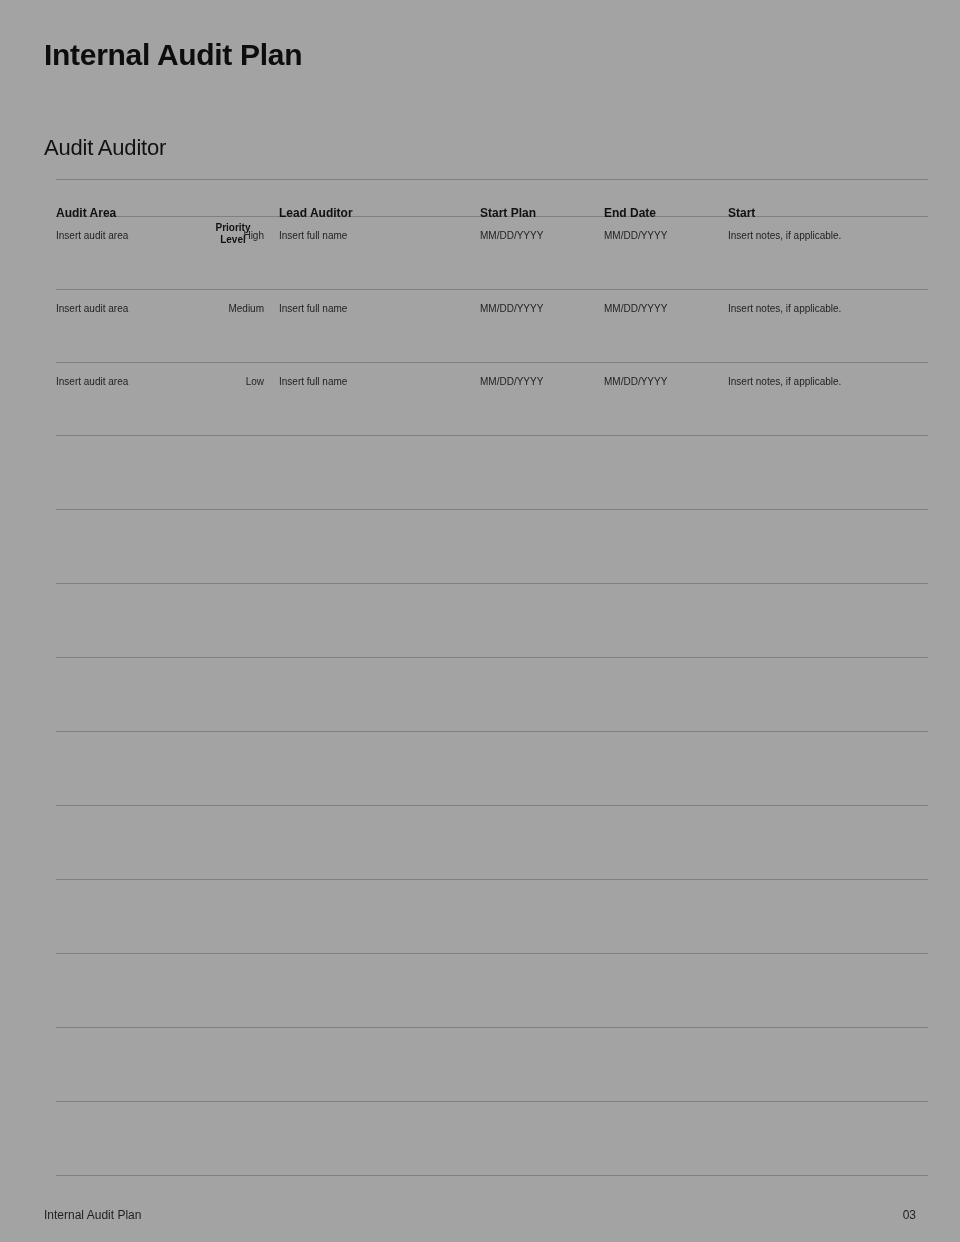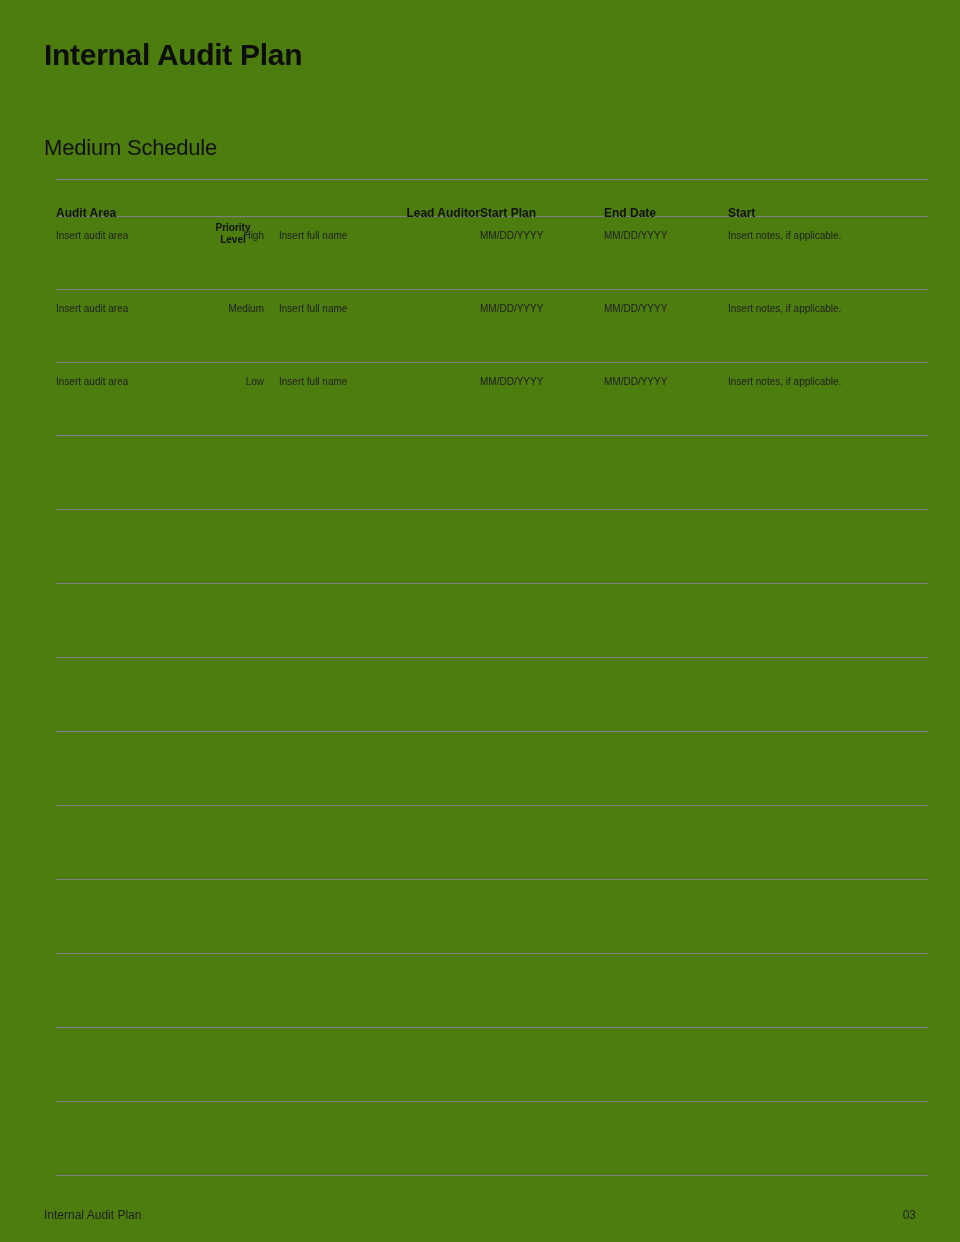--- a/index.html
+++ b/index.html
@@ -9,21 +9,21 @@
   *{margin:0;padding:0;box-sizing:border-box;}
   html,body{background:#ffffff;}
   body{
     font-family:"Liberation Sans","DejaVu Sans",sans-serif;
     color:var(--text);
   }
   .page{
     position:relative;
     width:960px;
     height:1242px;
-    background:#4d7c0f;
+    background:#a3a3a3;
     overflow:hidden;
   }
   .doc-title{
     position:absolute;
     left:44px;
     top:38px;
     font-size:30px;
     font-weight:700;
     letter-spacing:-0.3px;
     color:#0d0d0d;
@@ -61,21 +61,21 @@
   .th.col-priority{
     font-size:10px;
     line-height:1.15;
     text-align:center;
   }
   .th.col-priority .wrap{
     display:inline-block;
     max-width:46px;
     margin-top:42px;
   }
-  .th.col-lead{padding-left:15px;text-align:right;}
+  .th.col-lead{padding-left:15px;}
   .data-row{
     height:73px;
     border-bottom:1px solid var(--rule);
   }
   .td{
     padding-top:13px;
     font-size:10px;
     font-weight:400;
     color:#1f1f1f;
     line-height:1.2;
@@ -98,21 +98,21 @@
     color:#1f1f1f;
   }
 </style>
 </head>
 <body>
 
 <div class="page">
 
   <h1 class="doc-title">Internal Audit Plan</h1>
 
-  <h2 class="section-heading">Medium Schedule</h2>
+  <h2 class="section-heading">Audit Auditor</h2>
 
   <div class="audit-table">
 
     <div class="trow thead">
       <div class="th col-area">Audit Area</div>
       <div class="th col-priority"><span class="wrap">Priority Level</span></div>
       <div class="th col-lead">Lead Auditor</div>
       <div class="th col-start">Start Plan</div>
       <div class="th col-end">End Date</div>
       <div class="th col-notes">Start</div>

